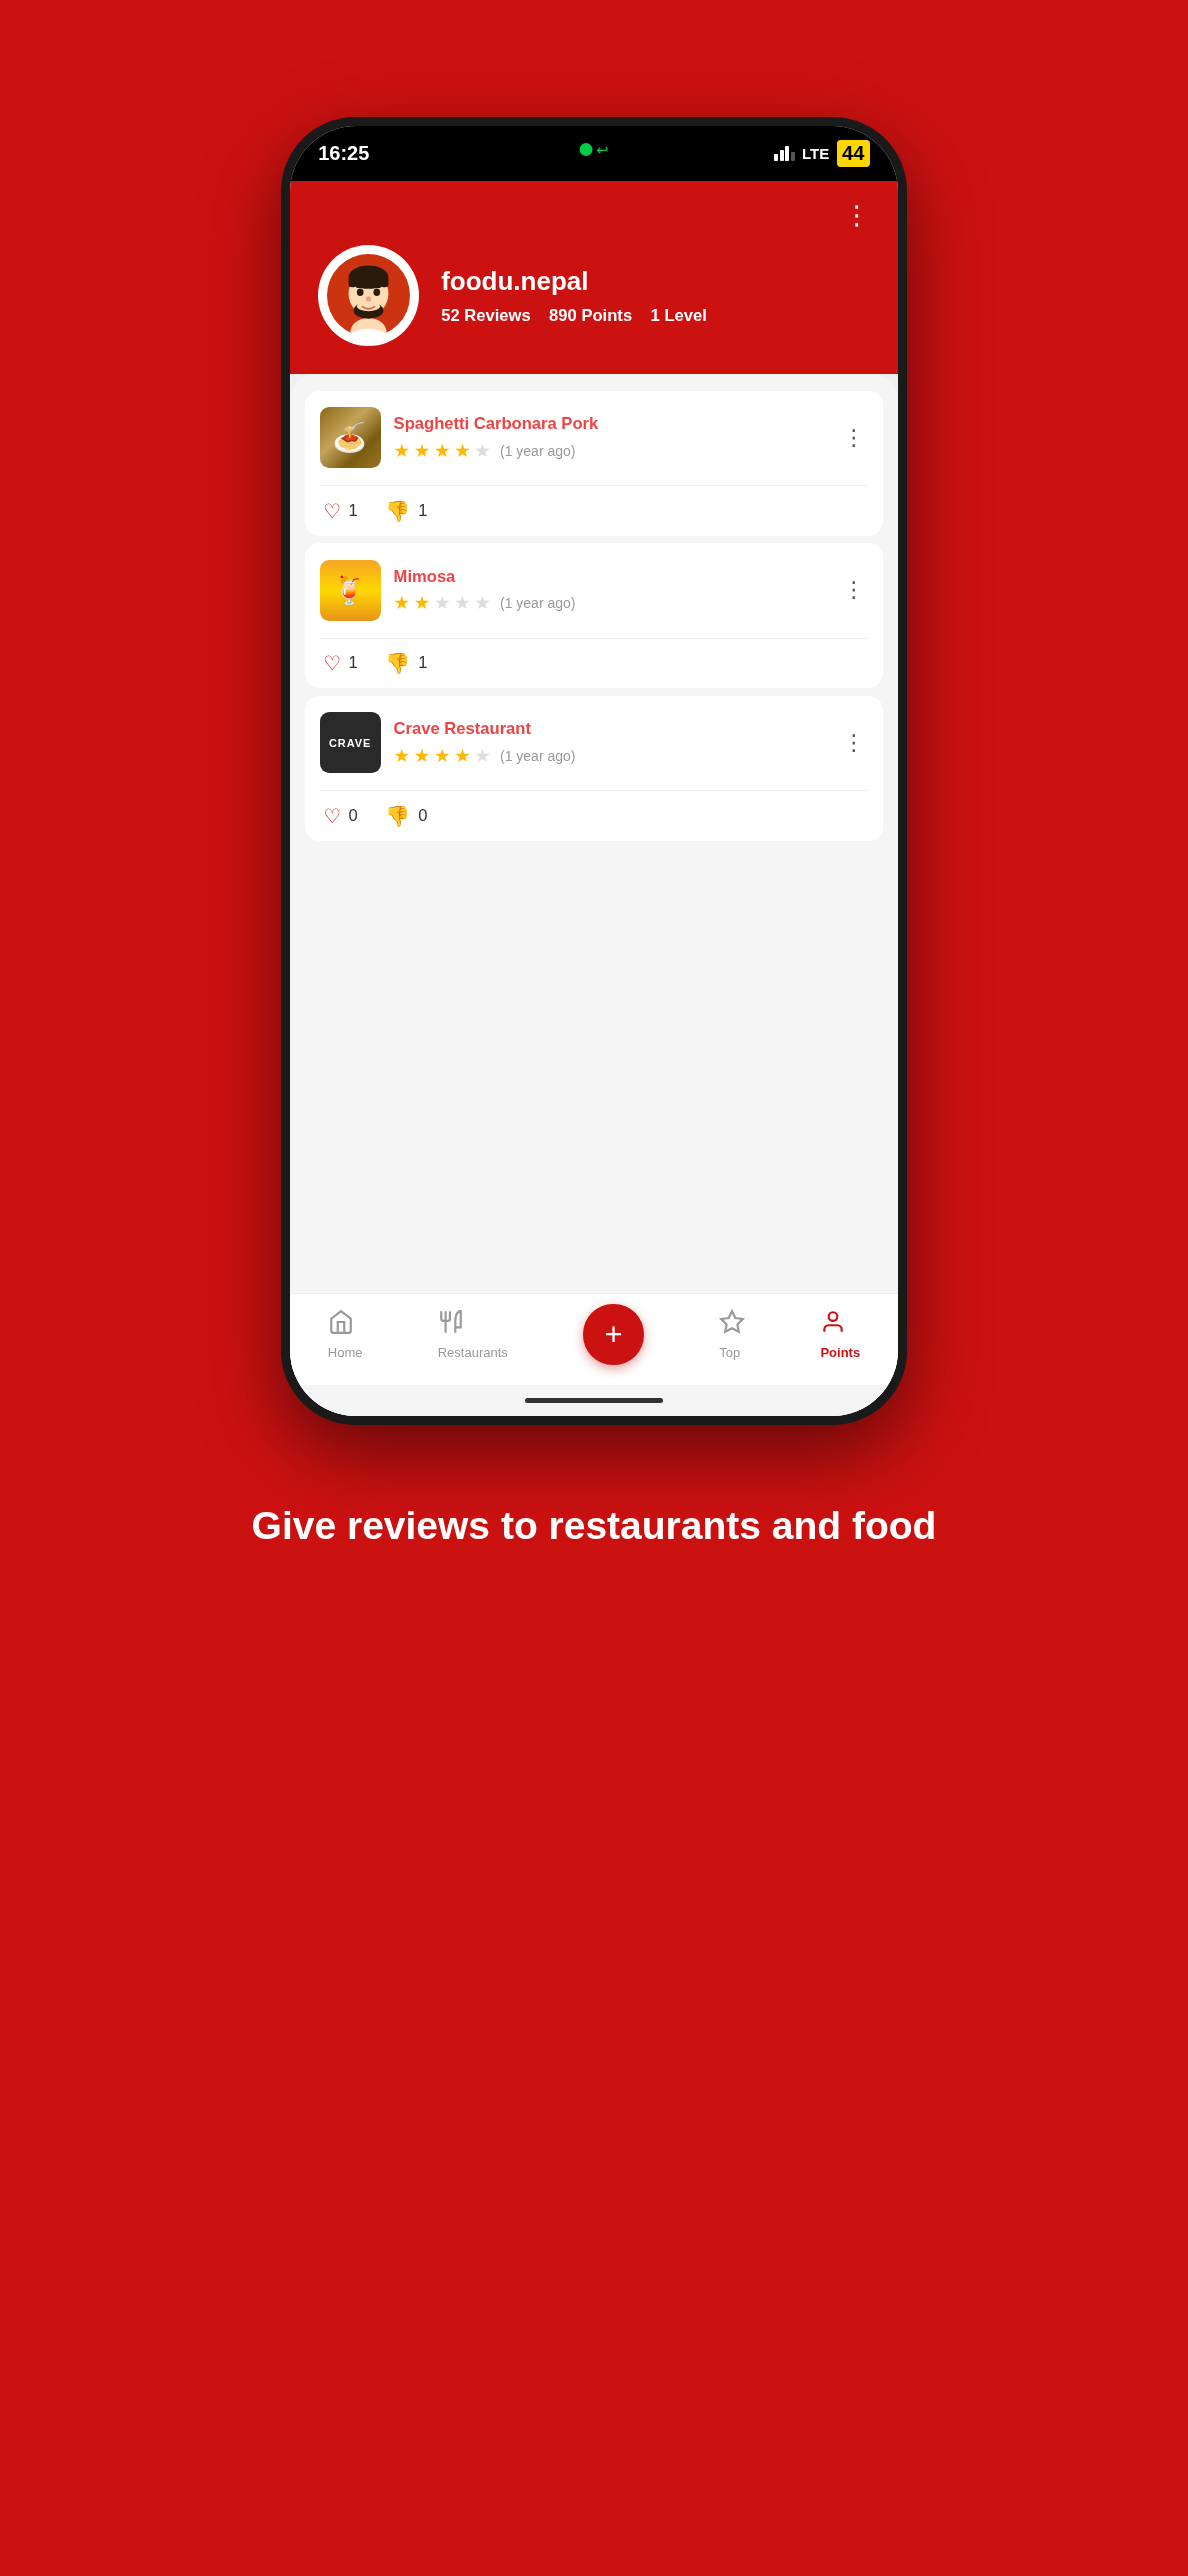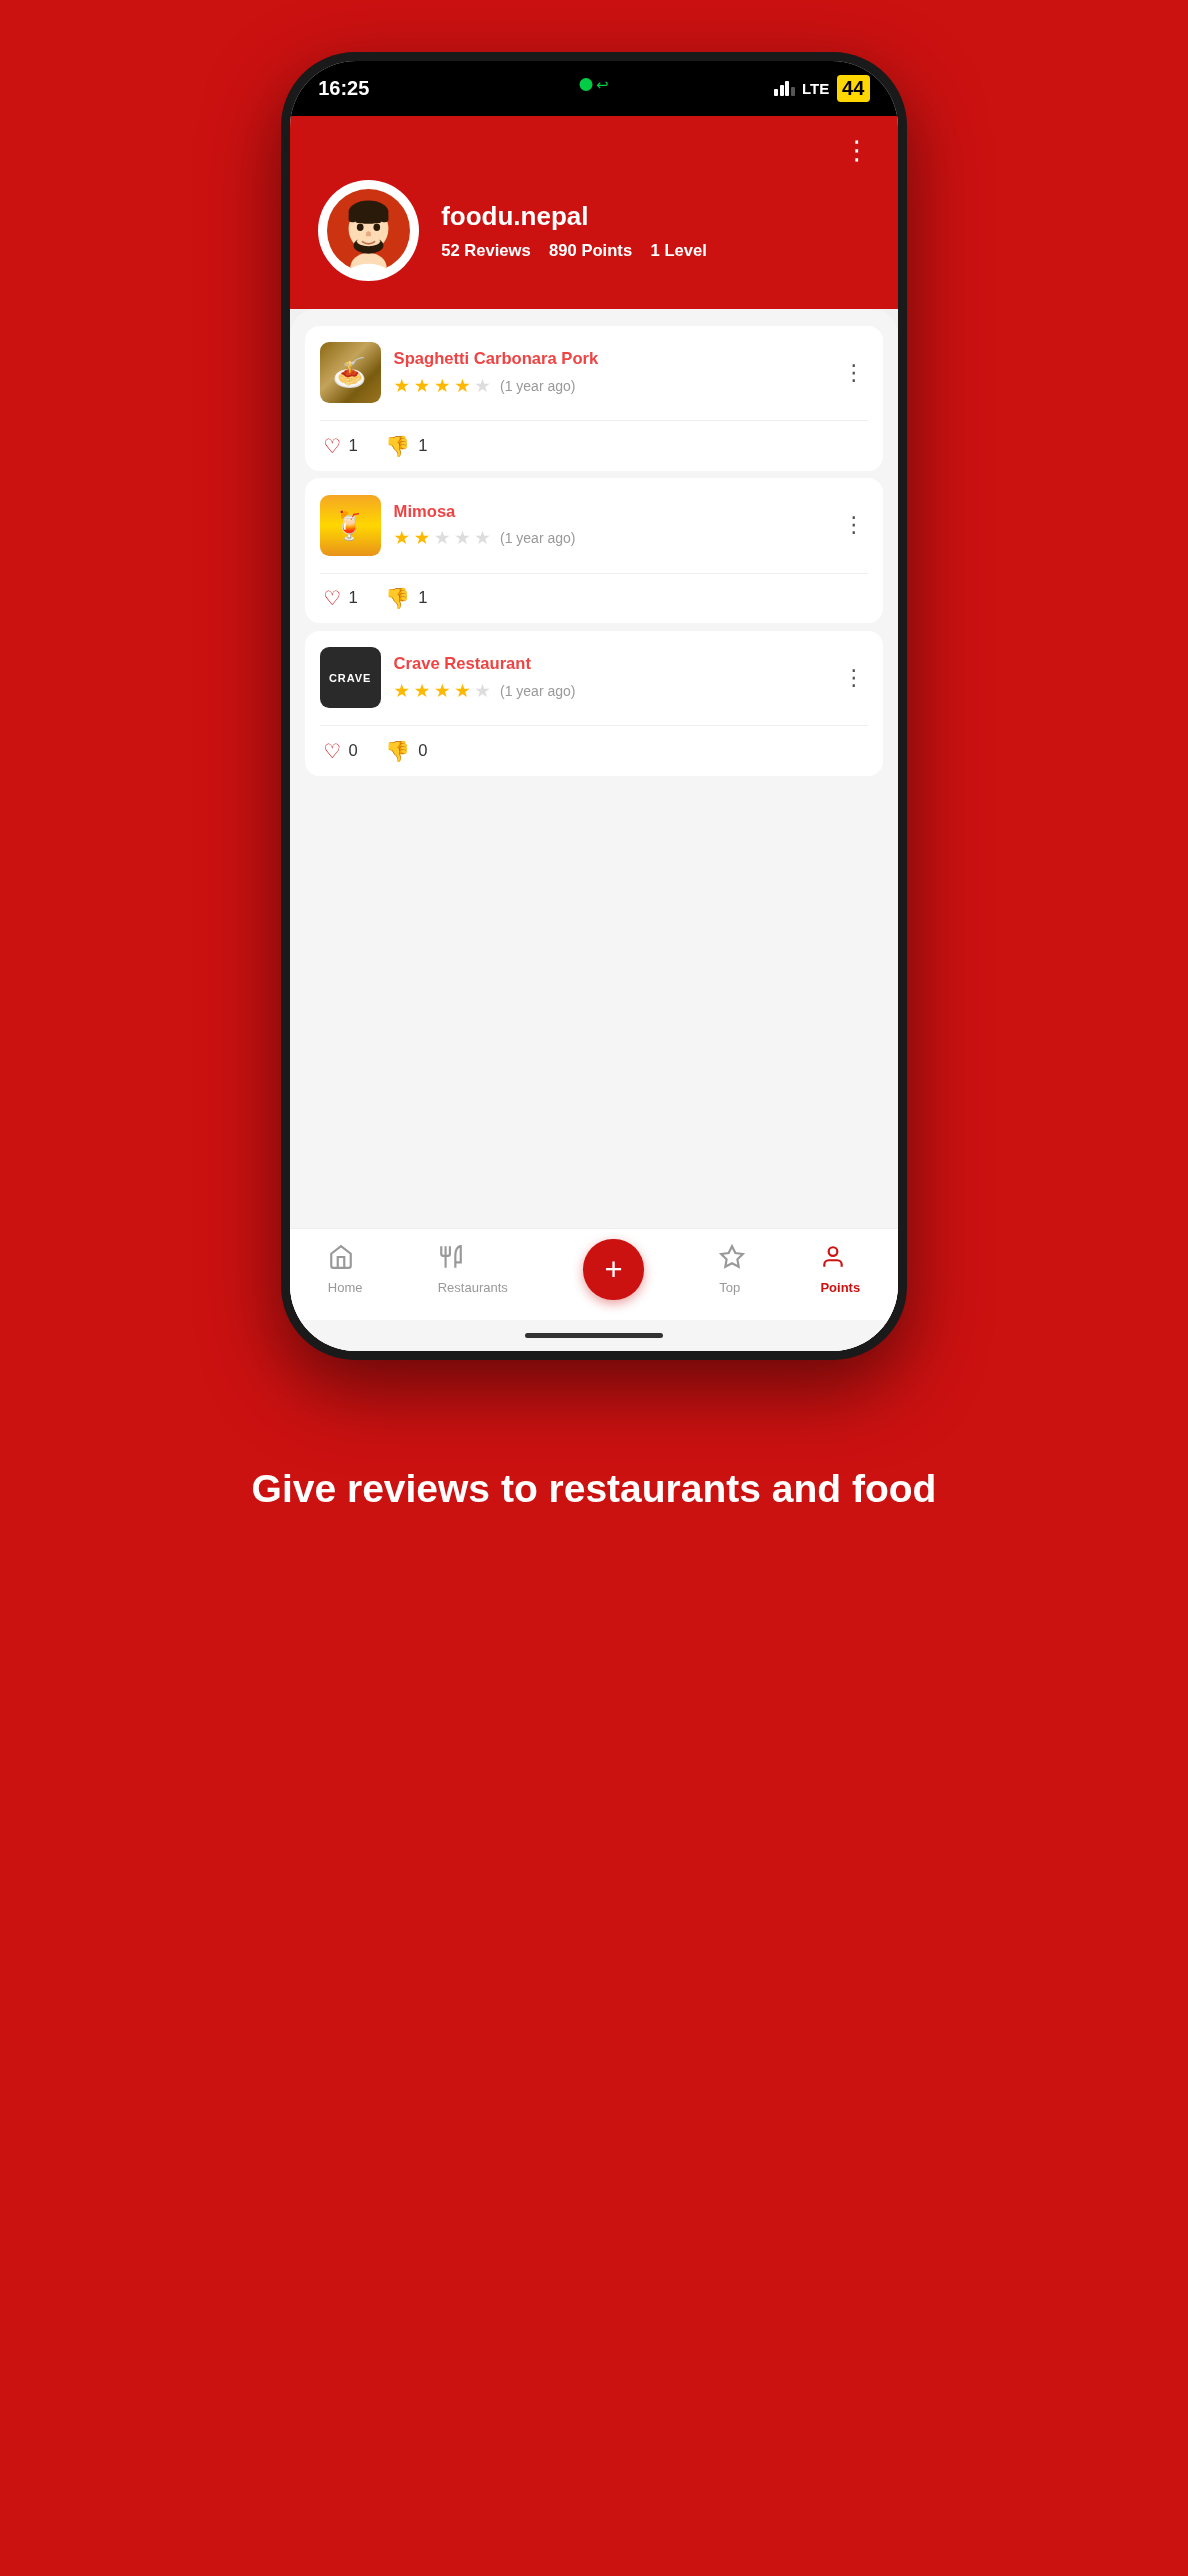--- a/index.html
+++ b/index.html
@@ -14,21 +14,21 @@
       font-family: -apple-system, BlinkMacSystemFont, 'Helvetica Neue', sans-serif;
       overflow: hidden;
     }
 
     
     .phone-shell {
       width: 626px;
       height: 1308px;
       background: #1a1a1a;
       border-radius: 74px;
-      margin-top: 52px;
+      margin-top: 117px;
       position: relative;
       padding: 9.2px;
       box-shadow: 0 28px 74px rgba(0,0,0,0.5);
     }
 
     .phone-inner {
       width: 100%;
       height: 100%;
       background: #f0f0f0;
       border-radius: 66px;
@@ -441,21 +441,21 @@
       font-weight: 700;
       letter-spacing: 0.9px;
     }
 
     
     .bottom-text {
       color: #fff;
       font-size: 39px;
       font-weight: 700;
       text-align: center;
-      margin-top: 102px;
+      margin-top: 74px;
       line-height: 1.4;
       padding: 0 74px;
     }
   </style>
 </head>
 <body>
 
 <div class="phone-shell">
   <div class="phone-inner">
 

